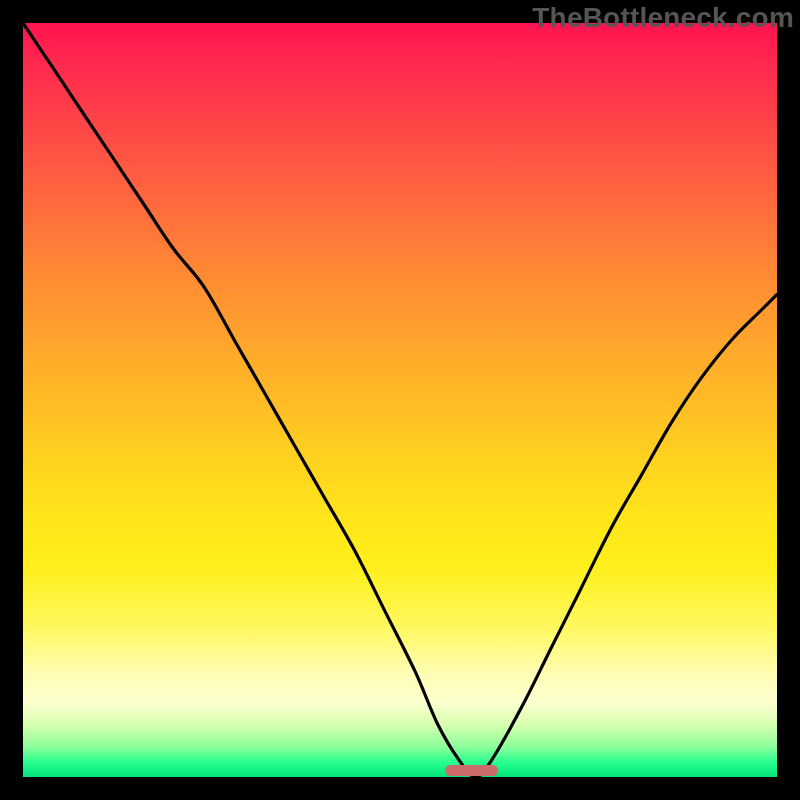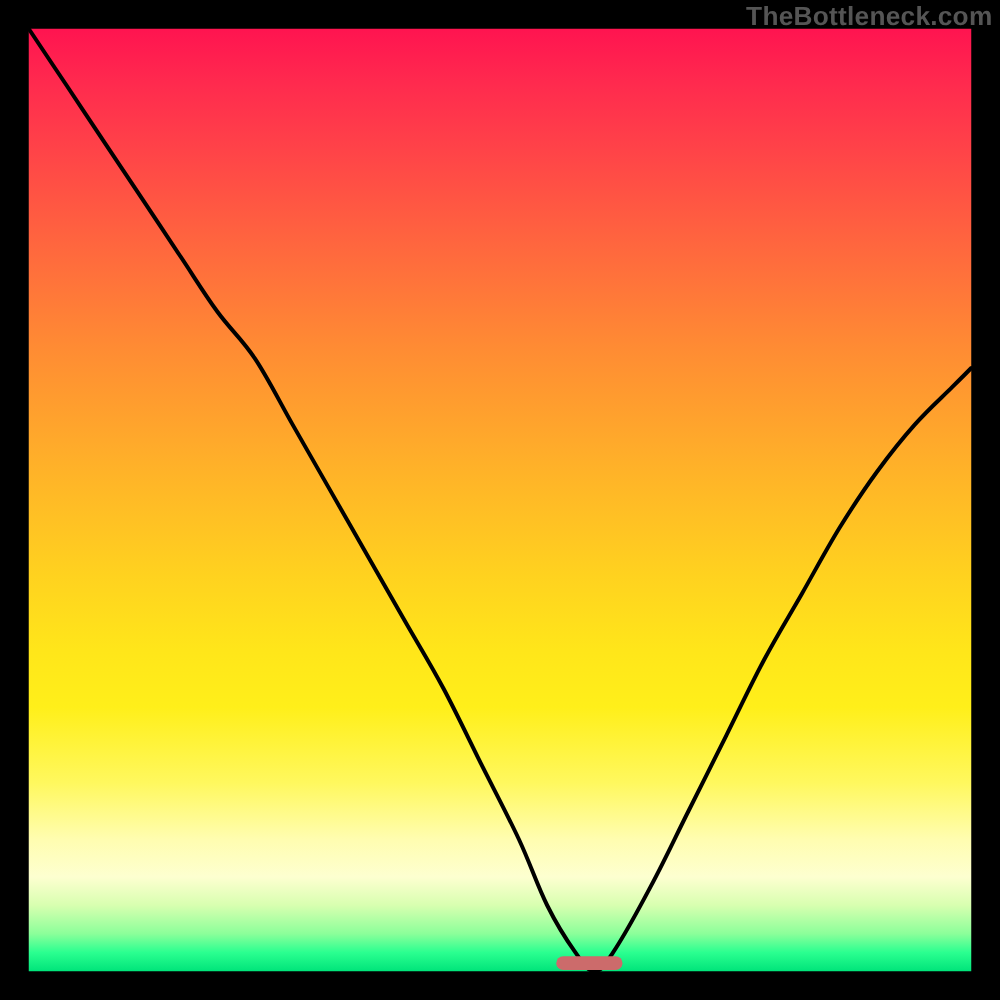--- a/index.html
+++ b/index.html
@@ -43,21 +43,21 @@
       #8cff9a 96%,
       #2bff90 98%,
       #00e47a 100%
     );
   }
   .watermark {
     position: absolute;
     top: 2px;
     right: 6px;
     font-family: Arial, Helvetica, sans-serif;
-    font-size: 21px;
+    font-size: 28px;
     font-weight: 600;
     color: #555;
     letter-spacing: 0.2px;
     pointer-events: none;
     user-select: none;
   }
   svg.curve {
     position: absolute;
     left: 23px;
     top: 23px;

